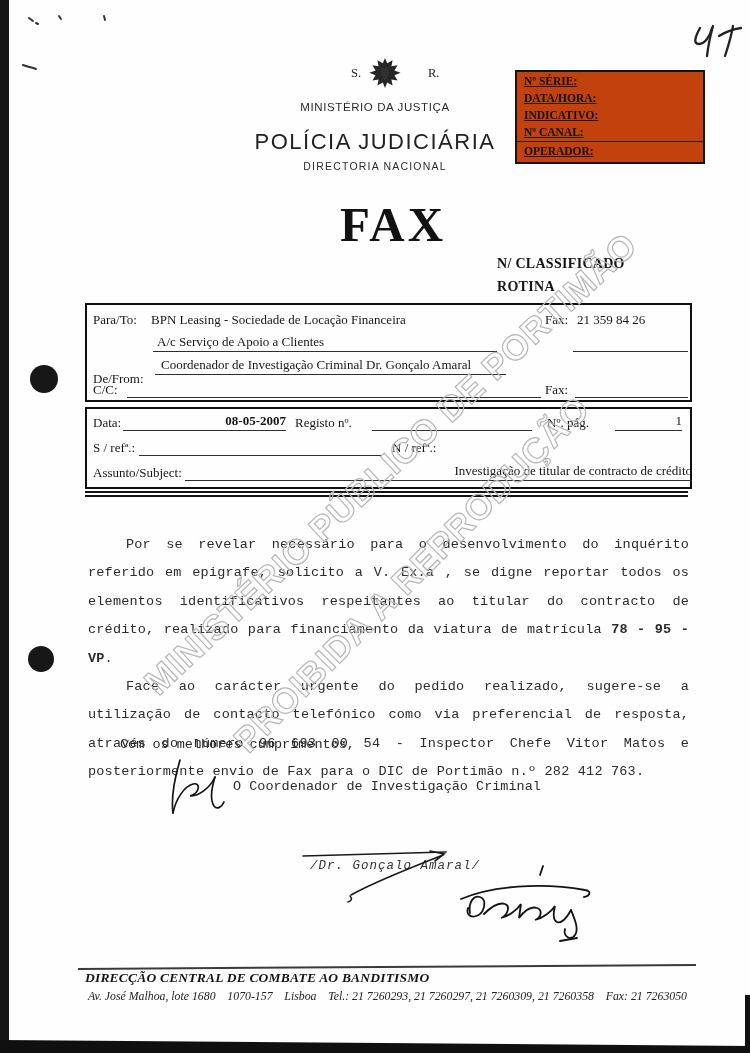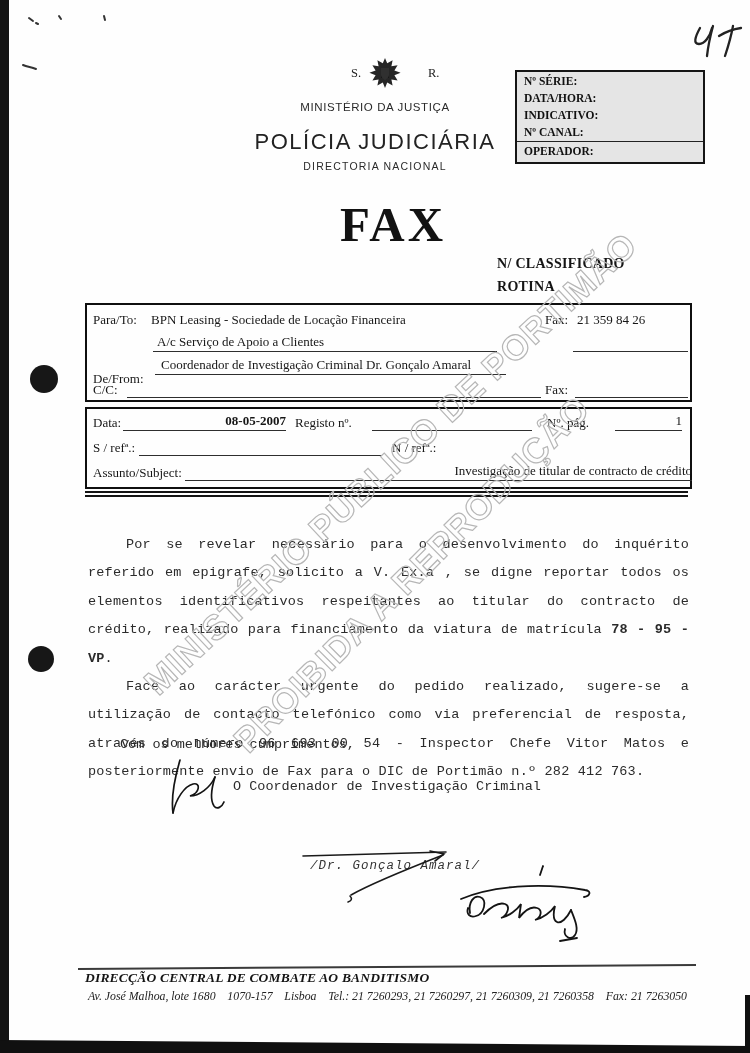--- a/index.html
+++ b/index.html
@@ -9,21 +9,21 @@
   .serif{font-family:"Liberation Serif",serif;}
   .sans{font-family:"Liberation Sans",sans-serif;}
   .mono{font-family:"Liberation Mono","DejaVu Sans Mono",monospace;}
   .center{text-align:center;}
   
   .ministry{left:0;top:101px;width:750px;font-size:11.5px;letter-spacing:.6px;color:#2a2a2a;}
   .org{left:0;top:129px;width:750px;font-size:22px;letter-spacing:1.5px;color:#222;}
   .division{left:0;top:160px;width:750px;font-size:10.5px;letter-spacing:1.2px;color:#2a2a2a;}
   .emblem-letter{top:66px;font-size:12.5px;color:#222;}
   
-  .series-box{left:515px;top:70px;width:186px;height:90px;border:2px solid #151515;background:#e5e5e5;}
+  .series-box{left:515px;top:70px;width:186px;height:90px;border:2px solid #151515;background:#c2410c;text-decoration:underline;}
   .series-box .row{padding:1px 0 0 7px;font-size:11.5px;font-weight:bold;line-height:16px;color:#111;}
   .series-box .row.last{border-top:1.2px solid #222;margin-top:1px;}
   
   .fax-title{left:340px;top:196px;font-size:49px;font-weight:bold;letter-spacing:3px;color:#121212;}
   .classif{left:497px;font-size:14px;font-weight:bold;color:#141414;letter-spacing:.3px;}
   
   .fbox{border:2px solid #0f0f0f;background:transparent;}
   .box1{left:85px;top:303px;width:603px;height:95px;}
   .box2{left:85px;top:407px;width:603px;height:78px;text-align:right;}
   .fbox .lbl, .fbox .val{position:absolute;font-size:13px;color:#161616;white-space:nowrap;}

